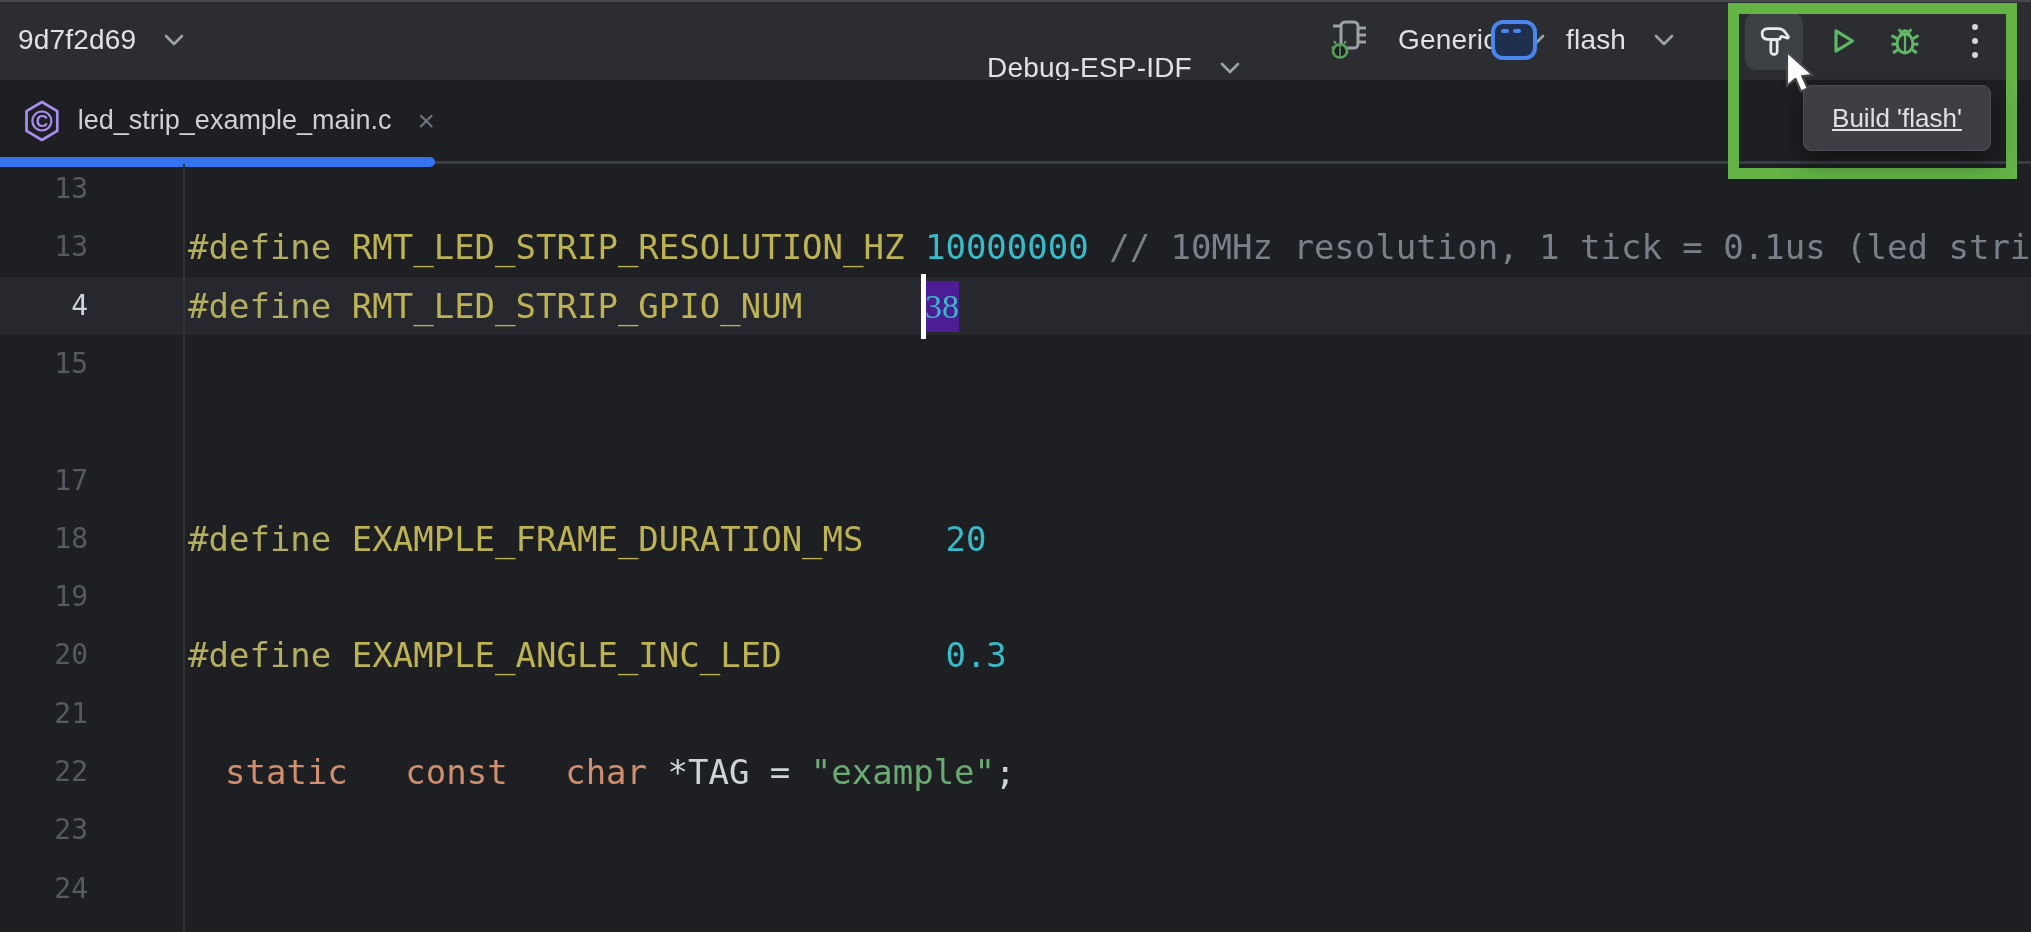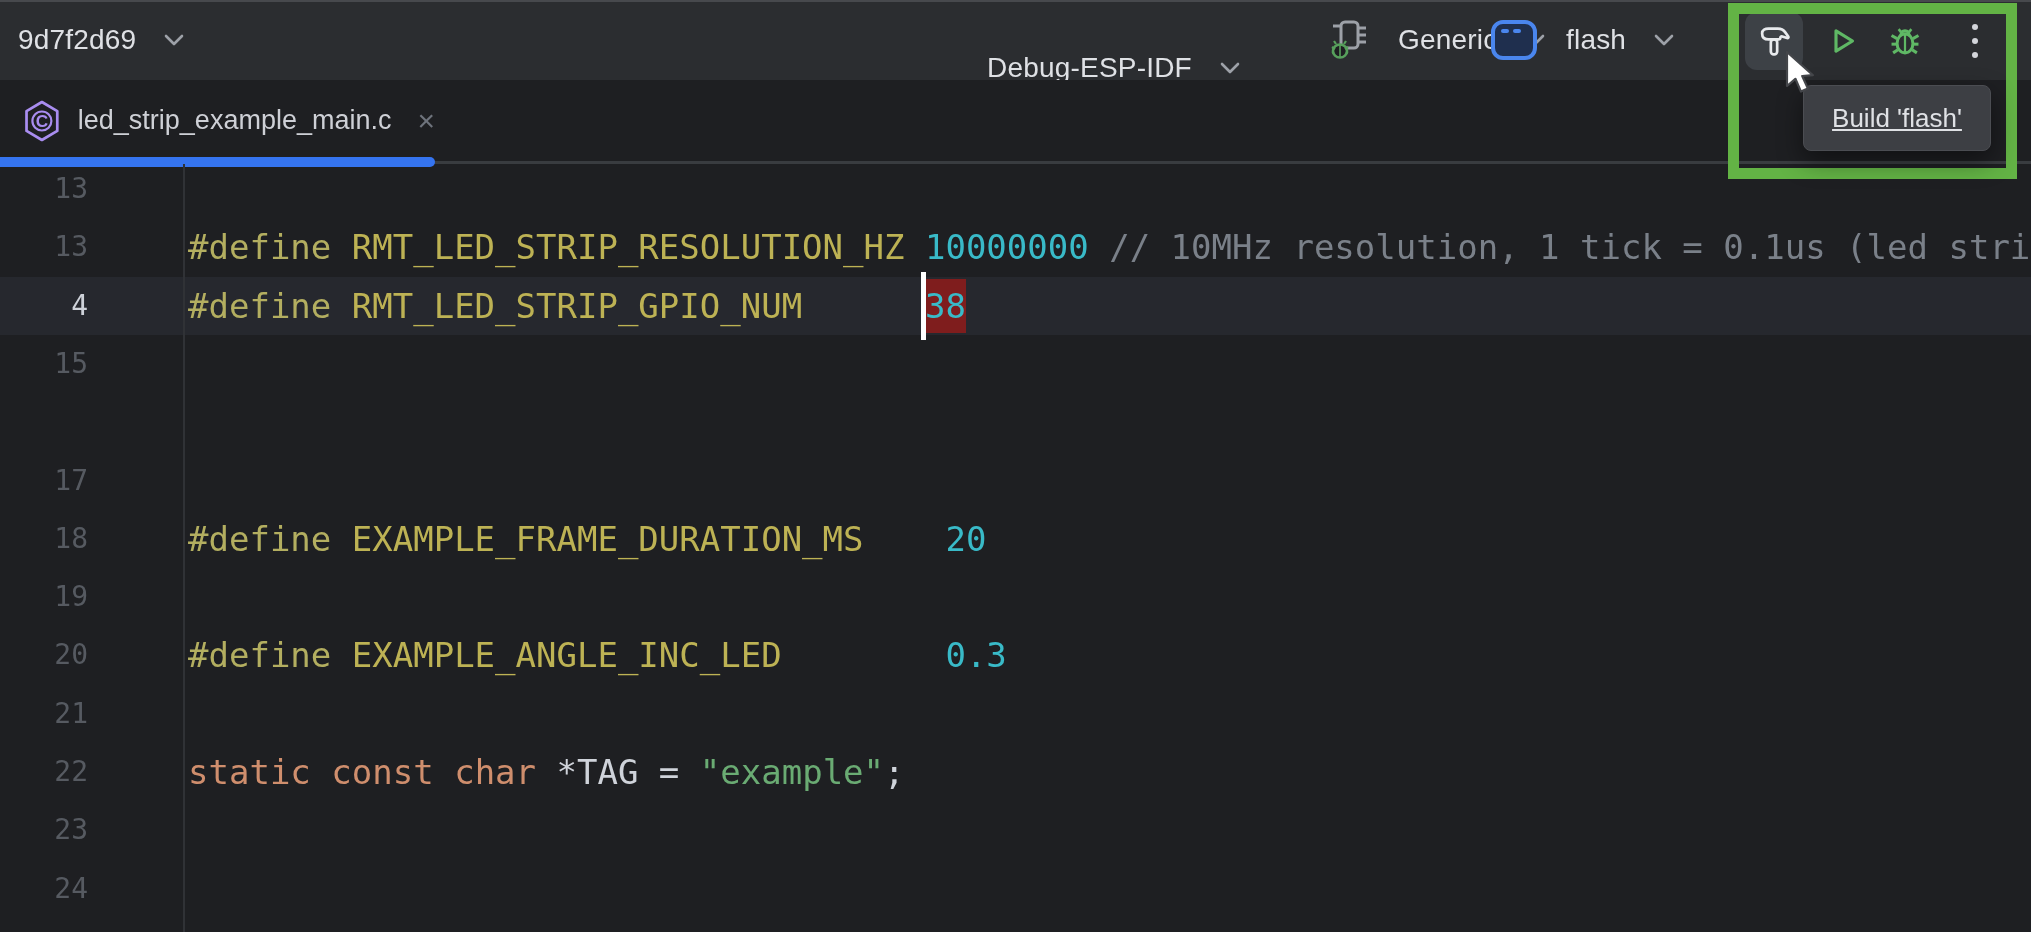--- a/index.html
+++ b/index.html
@@ -32,25 +32,25 @@
   .row.current { background:#26282e; }
   .num { position:absolute; left:0; top:0; width:88px; height:58.3px; line-height:58.3px; text-align:right;
          font-family:"DejaVu Sans Mono", monospace; font-size:28px; color:#565a61; }
   .row.current .num { color:#ced2d9; }
   pre.code { margin:0; position:absolute; left:188px; top:0; line-height:58.3px;
              font-family:"DejaVu Sans Mono", monospace; font-size:34px; color:#cfd3da; white-space:pre; }
   .tok.directive { color:#b3ae60; }
   .tok.macro     { color:#bdb254; }
   .tok.number    { color:#39bac8; }
   .tok.comment   { color:#7a8089; }
-  .tok.keyword   { color:#cf8e6d; }
+  .tok.keyword   { color:#cf8e6d;margin-left:37px; }
   .tok.string    { color:#6aab73; }
   .tok.type      { color:#ced2db; }
   .tok.plain     { color:#cfd3da; }
-  .tok.sel { background:#7f1d1d; padding:7px 0; position:relative; }
+  .tok.sel { background:#4c1d95; padding:7px 0; position:relative;font-family:Liberation Serif, serif; }
   .tok.sel::before { content:""; position:absolute; left:-4px; top:-7px; bottom:-7px; width:5px; background:#ffffff; }
   
   .annotation-box { position:absolute; left:1728px; top:3px; width:289px; height:176px;
                     border:11px solid #63b345; z-index:20; pointer-events:none; }
   .tooltip { position:absolute; left:1803px; top:85px; width:188px; height:66px; background:#3d3f44;
              border:1px solid #4b4d52; border-radius:8px; z-index:21;
              display:flex; align-items:center; justify-content:center;
              font-size:26px; color:#dfe1e5; box-shadow:0 10px 26px rgba(0,0,0,.45);text-decoration:underline; }
   .cursor { position:absolute; left:1779px; top:50px; z-index:30; }
 </style>

